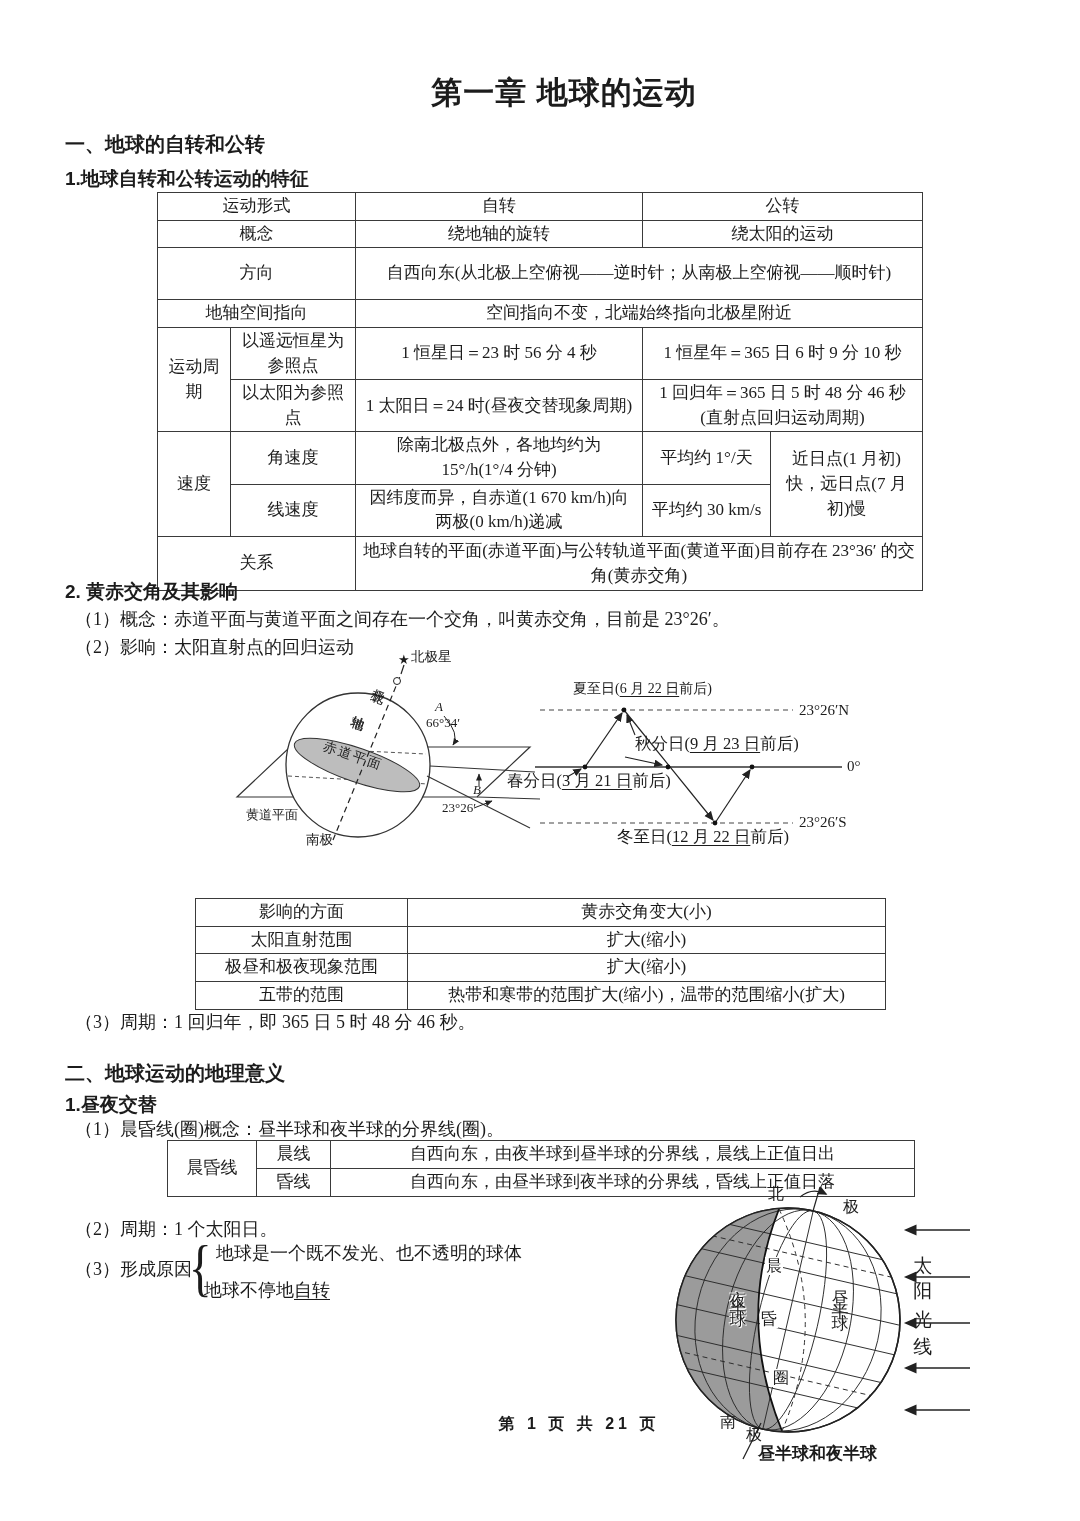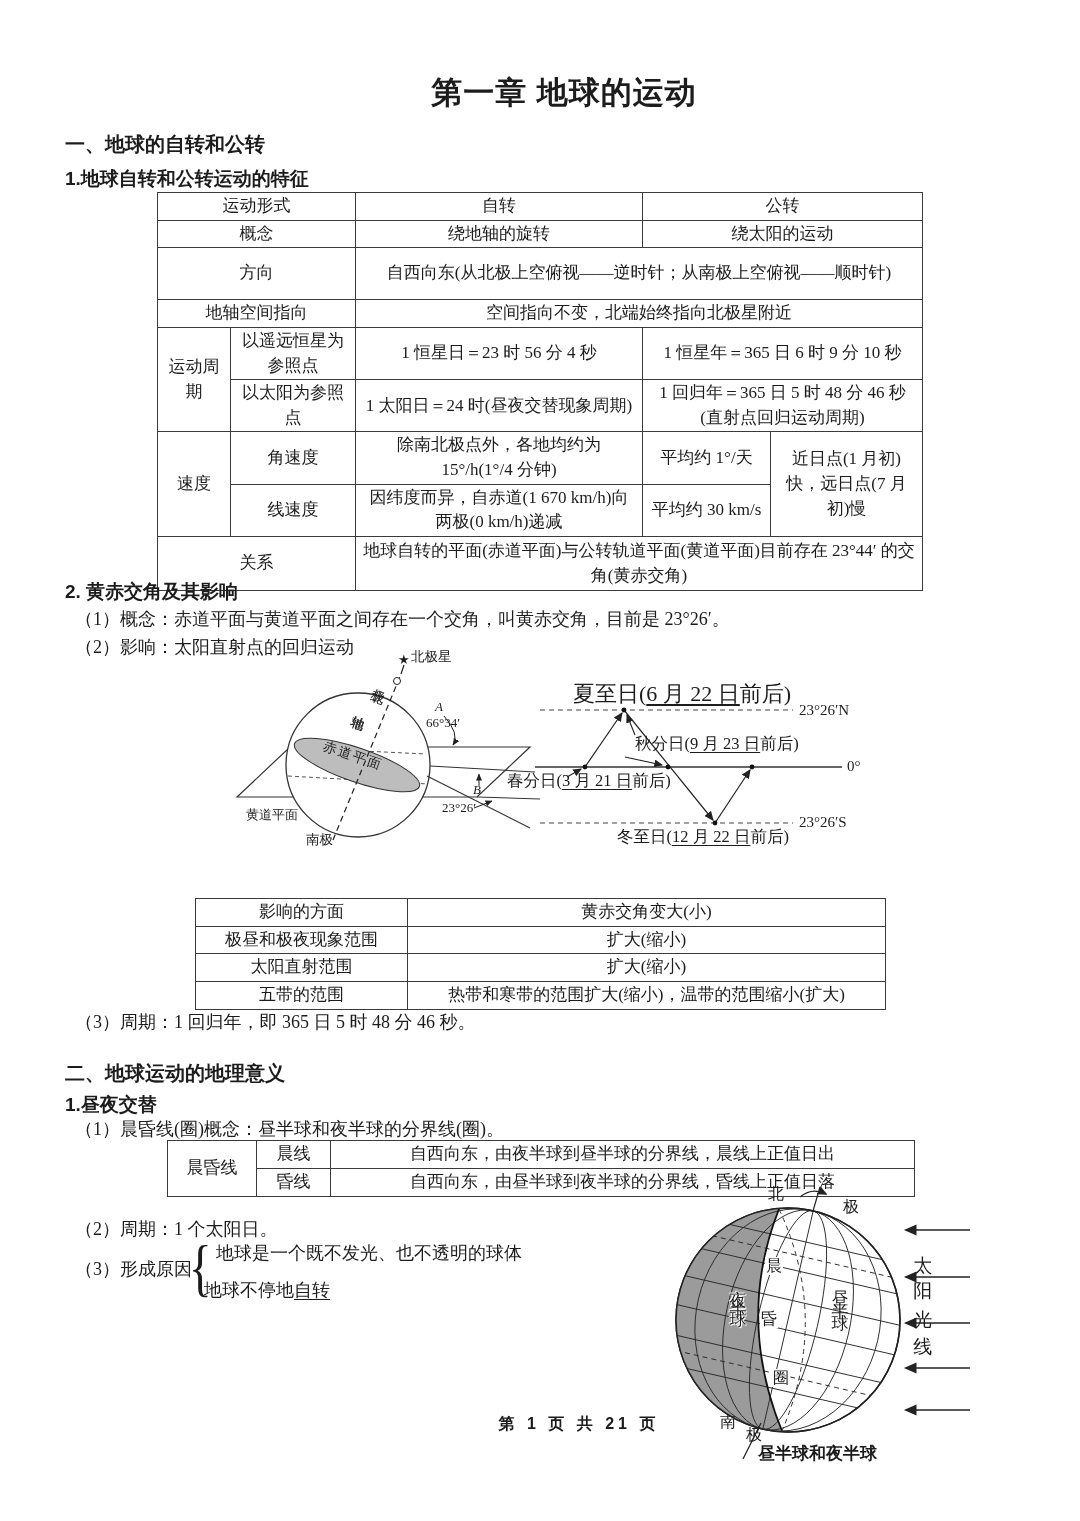--- a/index.html
+++ b/index.html
@@ -80,21 +80,21 @@
       <td>平均约 1°/天</td>
       <td rowspan="2" class="tl">近日点(1 月初)快，远日点(7 月初)慢</td>
     </tr>
     <tr style="height:50px">
       <td>线速度</td>
       <td class="tl">因纬度而异，自赤道(1 670 km/h)向两极(0 km/h)递减</td>
       <td>平均约 30 km/s</td>
     </tr>
     <tr style="height:54px">
       <td colspan="2">关系</td>
-      <td colspan="3" class="tl">地球自转的平面(赤道平面)与公转轨道平面(黄道平面)目前存在 23°44′ 的交角(黄赤交角)</td>
+      <td colspan="3" class="tl">地球自转的平面(赤道平面)与公转轨道平面(黄道平面)目前存在 23°36′ 的交角(黄赤交角)</td>
     </tr>
   </tbody>
     </table>
 
   <div class="abs sans h2" style="top:579px;text-align:right;">2. 黄赤交角及其影响</div>
   <div class="abs para" style="top:607px;">（1）概念：赤道平面与黄道平面之间存在一个交角，叫黄赤交角，目前是 23°26′。</div>
   <div class="abs para" style="top:635px;">（2）影响：太阳直射点的回归运动</div>
 
   <div class="fig" style="left:230px;top:648px;width:310px;height:232px;">
     <svg width="310" height="232" viewBox="0 0 310 232">
@@ -146,45 +146,45 @@
       <line x1="119" y1="45" x2="208" y2="155" stroke="#222" stroke-width="1.2" marker-end="url(#ah2)"></line>
       <line x1="210" y1="158" x2="245" y2="105" stroke="#222" stroke-width="1.2" marker-end="url(#ah2)"></line>
       <line x1="62" y1="112" x2="76" y2="104" stroke="#222" stroke-width="1.1" marker-end="url(#ah2)"></line>
       <line x1="120" y1="92" x2="157" y2="100" stroke="#222" stroke-width="1.1" marker-end="url(#ah2)"></line>
       <circle cx="80" cy="102" r="2.4" fill="#111"></circle>
       <circle cx="119" cy="45" r="2.4" fill="#111"></circle>
       <circle cx="163" cy="102" r="2.4" fill="#111"></circle>
       <circle cx="210" cy="158" r="2.4" fill="#111"></circle>
       <circle cx="247" cy="102" r="2.4" fill="#111"></circle>
     </svg>
-    <div class="lbl" style="left:68px;top:16px;font-size:22px;"><span>夏至日(</span><span class="dt">6 月 22 日</span><span>前后)</span></div>
+    <div class="lbl" style="left:68px;top:16px;font-size:14px;"><span>夏至日(</span><span class="dt">6 月 22 日</span><span>前后)</span></div>
     <div class="lbl" style="left:130px;top:70px;font-size:16.5px;"><span>秋分日(</span><span class="dt">9 月 23 日</span><span>前后)</span></div>
     <div class="lbl" style="left:2px;top:107px;font-size:16.5px;"><span>春分日(</span><span class="dt">3 月 21 日</span><span>前后)</span></div>
     <div class="lbl" style="left:112px;top:163px;font-size:16.5px;"><span>冬至日(</span><span class="dt">12 月 22 日</span><span>前后)</span></div>
     <div class="lbl" style="left:294px;top:37px;font-size:15px;">23°26′N</div>
     <div class="lbl" style="left:342px;top:93px;font-size:15px;">0°</div>
     <div class="lbl" style="left:294px;top:149px;font-size:15px;">23°26′S</div>
   </div>
 
   <table class="tbl" style="left:195px;top:898px;width:690px;">
     <colgroup>
         <col style="width:212px">
         <col style="width:478px">
       </colgroup>
     <tbody>
         <tr style="height:27px">
       <td>影响的方面</td>
       <td>黄赤交角变大(小)</td>
     </tr>
     <tr style="height:27px">
+      <td>太阳直射范围</td>
+      <td>扩大(缩小)</td>
+    </tr>
+    <tr style="height:27px">
       <td>极昼和极夜现象范围</td>
-      <td>扩大(缩小)</td>
-    </tr>
-    <tr style="height:27px">
-      <td>太阳直射范围</td>
       <td>扩大(缩小)</td>
     </tr>
     <tr style="height:27px">
       <td>五带的范围</td>
       <td class="tl">热带和寒带的范围扩大(缩小)，温带的范围缩小(扩大)</td>
     </tr>
   </tbody>
     </table>
 
   <div class="abs para" style="top:1010px;">（3）周期：1 回归年，即 365 日 5 时 48 分 46 秒。</div>

